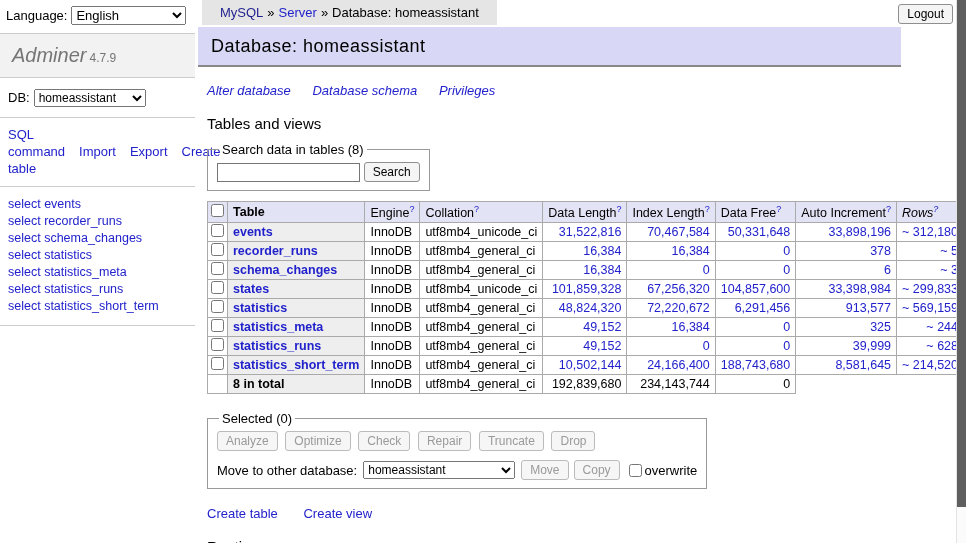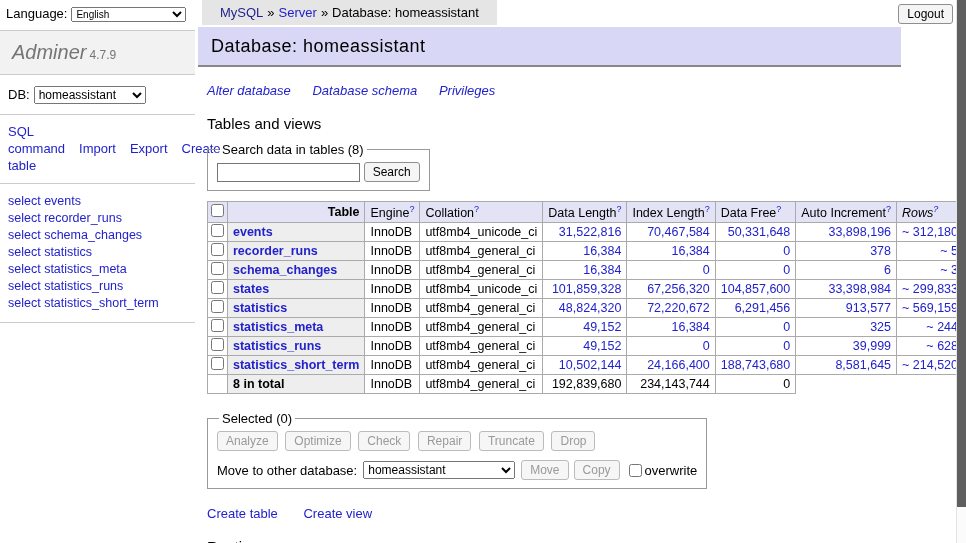--- a/index.html
+++ b/index.html
@@ -7,21 +7,21 @@
   body {
     font-family: "Liberation Sans", "DejaVu Sans", sans-serif;
     font-size: 13px; color: #000; background: #fff; overflow: hidden;
   }
   a { color: #2222cc; text-decoration: none; cursor: pointer; }
   #app { position: relative; width: 966px; height: 543px; }
 
   
   #sidebar { position: absolute; left: 0; top: 0; width: 195px; }
   .lang-row { padding: 6px 6px 5px 6px; }
-  .lang-row select { width: 115px; font-size: 10px; margin-left: 4px; }
+  .lang-row select { width: 115px; font-size: 13px; margin-left: 4px; }
   .adminer-head {
     margin-top: 3px; background: #f2f2f2;
     border-top: 1px solid #ccc; border-bottom: 1px solid #ccc;
     padding: 10px 12px; color: #757575;
   }
   .adminer-head .brand { font-style: italic; font-size: 20px; }
   .adminer-head .ver { font-size: 12px; margin-left: 3px; }
   .db-row { padding: 11px 8px 10px 8px; border-bottom: 1px solid #ccc; }
   .db-row select { width: 112px; font-size: 12px; margin-left: 4px; }
   .cmd-links { padding: 8px 8px 9px 8px; border-bottom: 1px solid #ccc; line-height: 17px; }
@@ -63,21 +63,21 @@
   }
   button.ui-btn:disabled { color: #9a9a9a; border-color: #bbb; background: #f6f6f6; cursor: default; }
 
   
   table.db-tables { border-collapse: collapse; margin-top: 10px; font-size: 12.5px; }
   .db-tables th, .db-tables td {
     border: 1px solid #aaa; padding: 2px 5px; height: 18px;
     white-space: nowrap; font-weight: normal; text-align: left;
   }
   .db-tables thead th { background: #e3e3f6; }
-  .db-tables thead th.name-h { font-weight: bold; text-align: right; width: 112px; }
+  .db-tables thead th.name-h { font-weight: bold; text-align: left; width: 112px; }
   .db-tables thead sup { color: #2222cc; font-size: 9px; }
   .db-tables th.cb, .db-tables td.cb { width: 21px; text-align: center; padding: 1px 3px; }
   .db-tables tbody th.tname { background: #eee; }
   .db-tables tbody th.tname a { font-weight: bold; }
   .db-tables td.num { text-align: right; color: #2222cc; }
   .db-tables td.comment { width: 52px; background: #f3f3f3; }
   .db-tables tr.total th.tname { background: #eee; font-weight: bold; }
   .db-tables tr.total td.num { color: #000000; }
   .db-tables td.ghost { border: none; background: #fff; }
   .col-engine { width: 44px; } .col-coll { width: 100px; }

